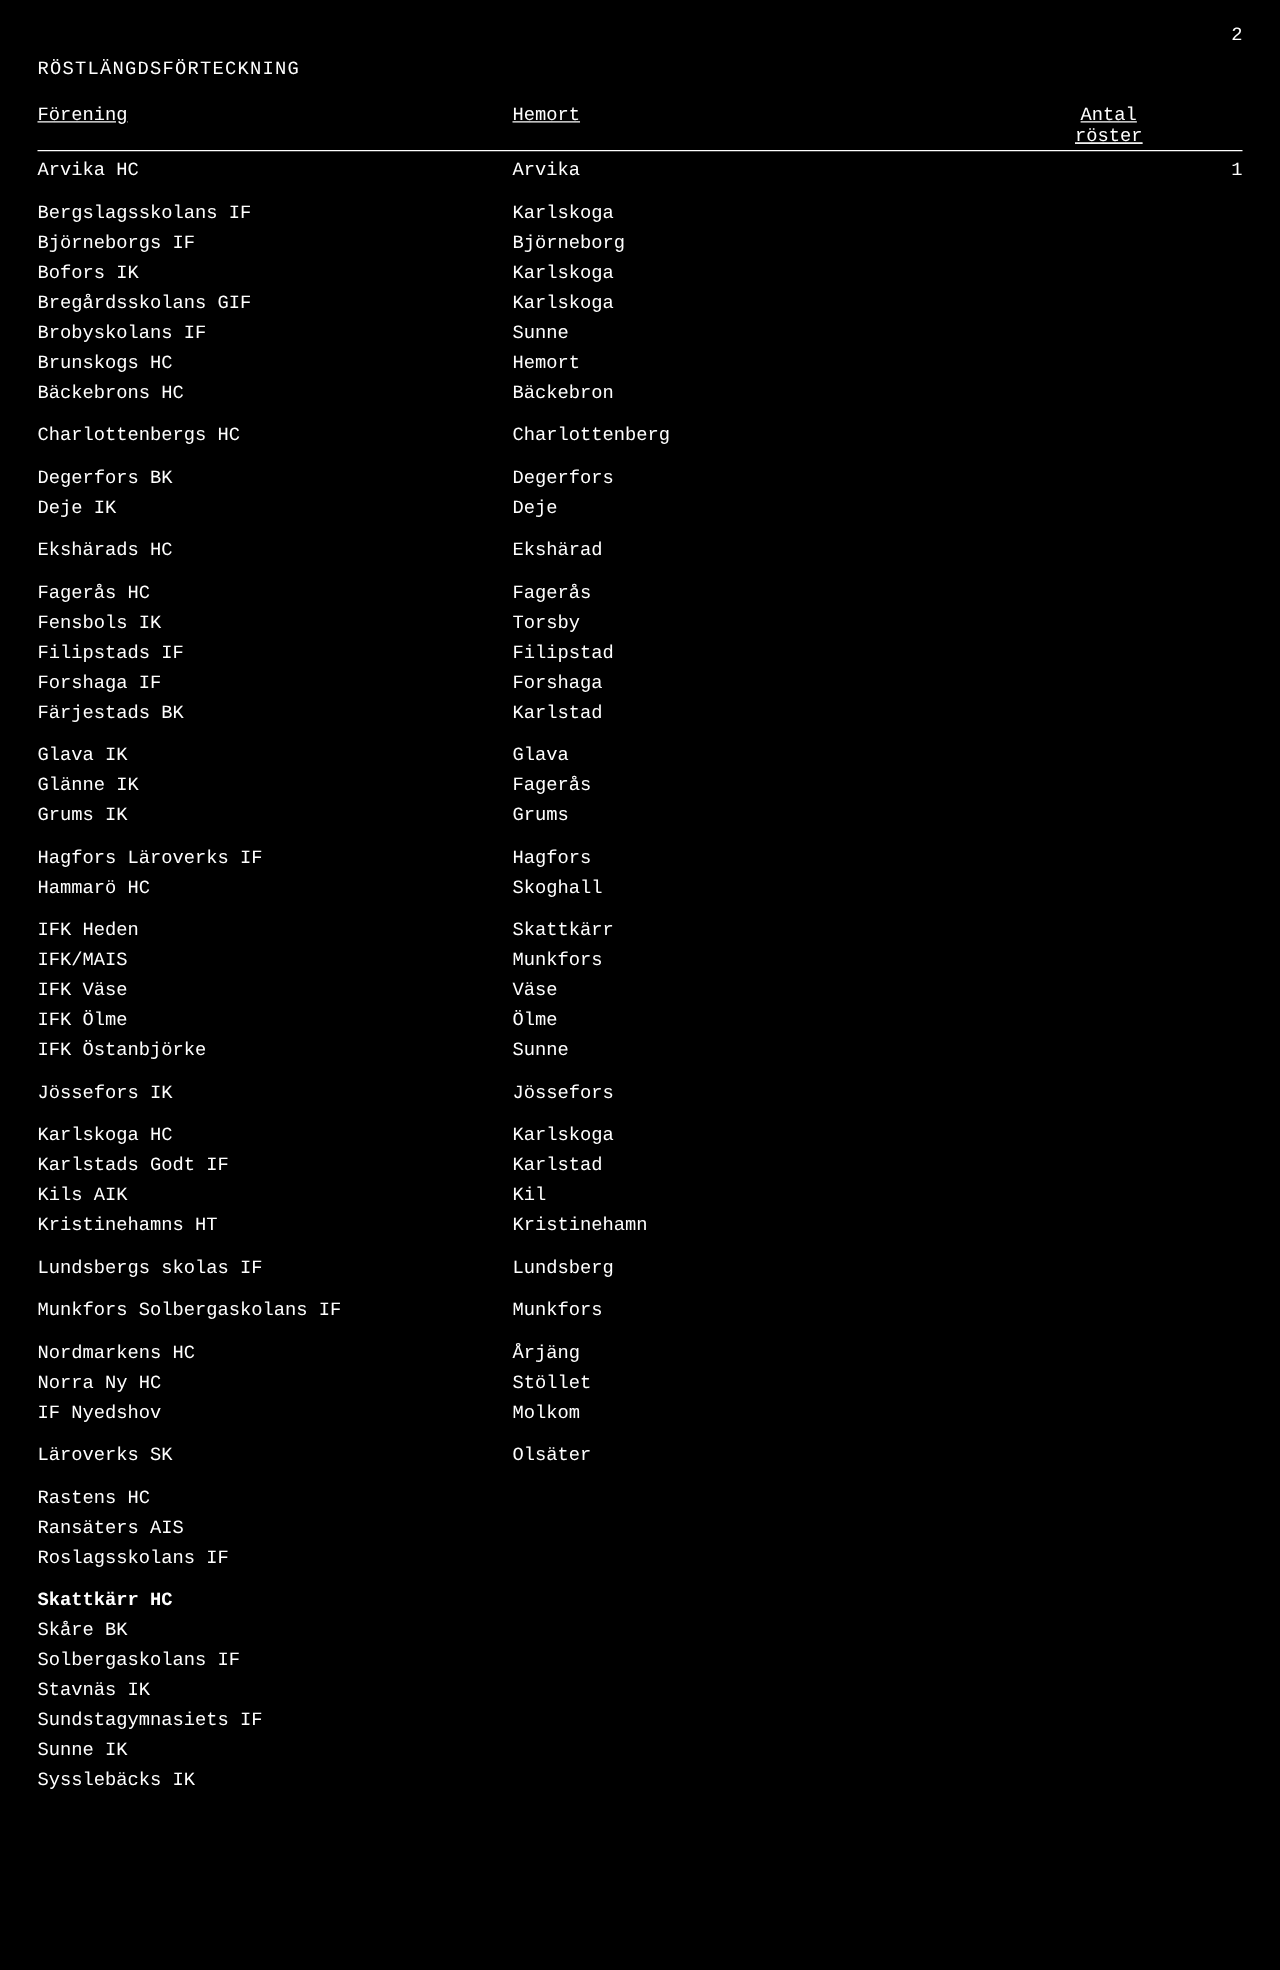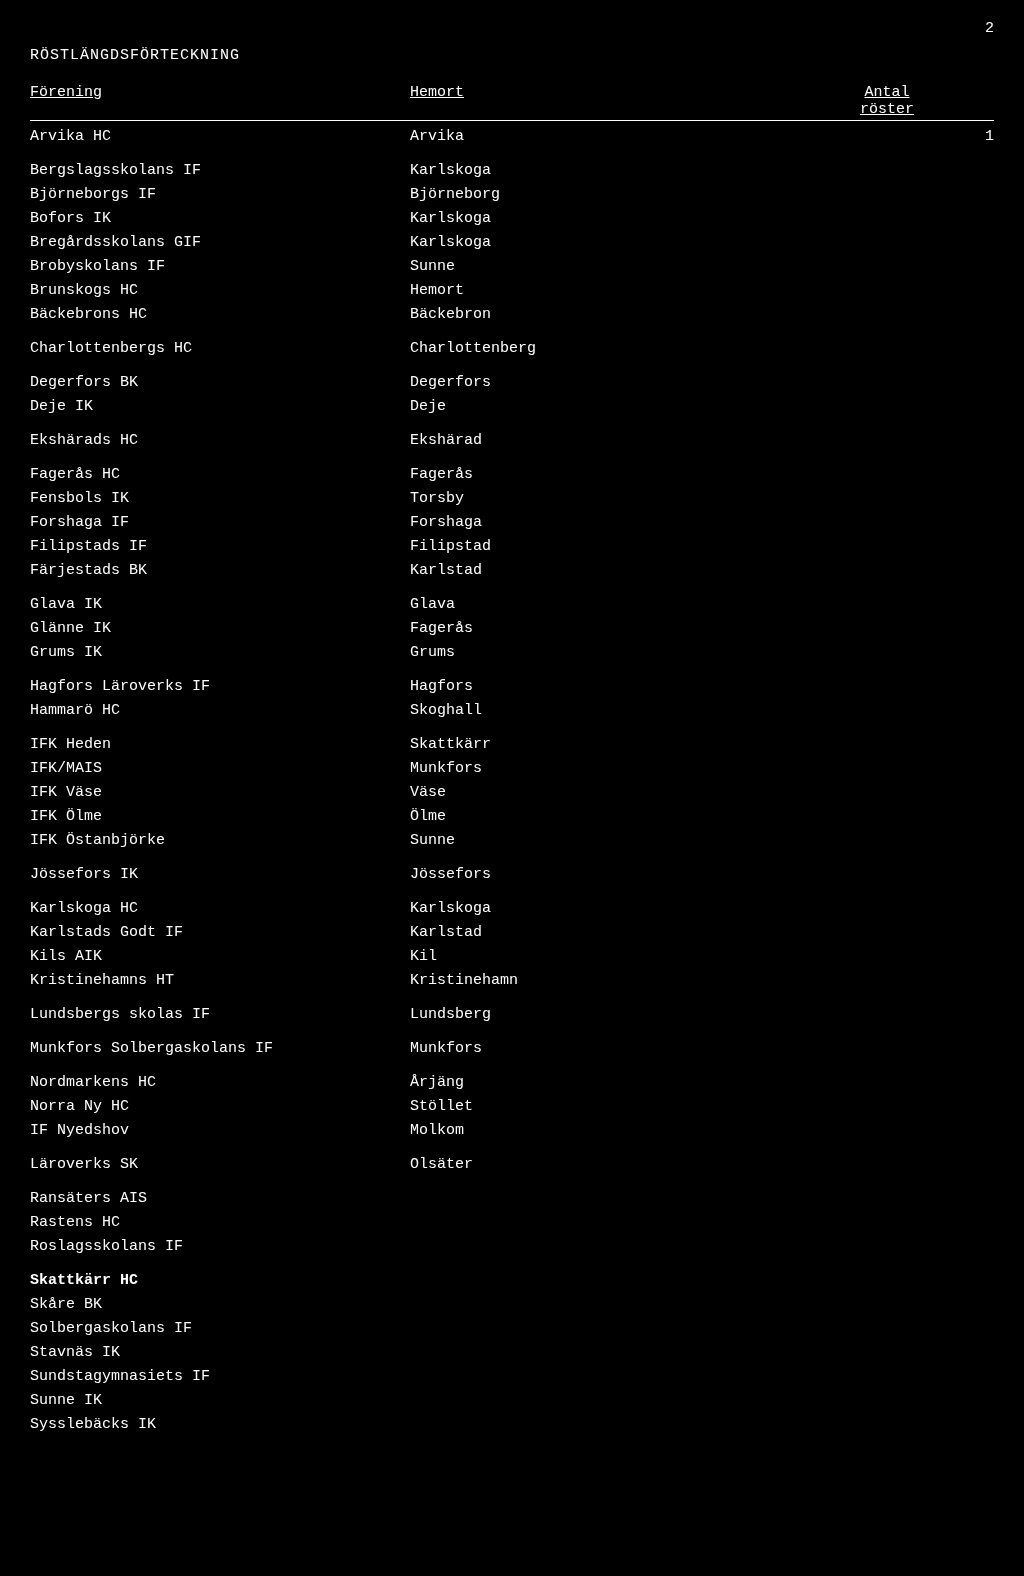--- a/index.html
+++ b/index.html
@@ -162,30 +162,30 @@
       <div class="cell-forening" style="">Fagerås HC</div>
       <div class="cell-hemort">Fagerås</div>
       <div class="cell-antal"></div>
     </div>
     <div class="table-row">
       <div class="cell-forening" style="">Fensbols IK</div>
       <div class="cell-hemort">Torsby</div>
       <div class="cell-antal"></div>
     </div>
     <div class="table-row">
+      <div class="cell-forening" style="">Filipstads IF</div>
+      <div class="cell-hemort">Filipstad</div>
+      <div class="cell-antal"></div>
+    </div>
+    <div class="table-row">
       <div class="cell-forening" style="">Forshaga IF</div>
       <div class="cell-hemort">Forshaga</div>
       <div class="cell-antal"></div>
     </div>
     <div class="table-row">
-      <div class="cell-forening" style="">Filipstads IF</div>
-      <div class="cell-hemort">Filipstad</div>
-      <div class="cell-antal"></div>
-    </div>
-    <div class="table-row">
       <div class="cell-forening" style="">Färjestads BK</div>
       <div class="cell-hemort">Karlstad</div>
       <div class="cell-antal"></div>
     </div>
     <div class="spacer"></div>
     <div class="table-row">
       <div class="cell-forening" style="">Glava IK</div>
       <div class="cell-hemort">Glava</div>
       <div class="cell-antal"></div>
     </div>
@@ -292,30 +292,30 @@
       <div class="cell-antal"></div>
     </div>
     <div class="spacer"></div>
     <div class="table-row">
       <div class="cell-forening" style="">Läroverks SK</div>
       <div class="cell-hemort">Olsäter</div>
       <div class="cell-antal"></div>
     </div>
     <div class="spacer"></div>
     <div class="table-row">
+      <div class="cell-forening" style="">Rastens HC</div>
+      <div class="cell-hemort"></div>
+      <div class="cell-antal"></div>
+    </div>
+    <div class="table-row">
       <div class="cell-forening" style="">Ransäters AIS</div>
       <div class="cell-hemort"></div>
       <div class="cell-antal"></div>
     </div>
     <div class="table-row">
-      <div class="cell-forening" style="">Rastens HC</div>
-      <div class="cell-hemort"></div>
-      <div class="cell-antal"></div>
-    </div>
-    <div class="table-row">
       <div class="cell-forening" style="">Roslagsskolans IF</div>
       <div class="cell-hemort"></div>
       <div class="cell-antal"></div>
     </div>
     <div class="spacer"></div>
     <div class="table-row">
       <div class="cell-forening" style="font-weight: bold;">Skattkärr HC</div>
       <div class="cell-hemort"></div>
       <div class="cell-antal"></div>
     </div>

